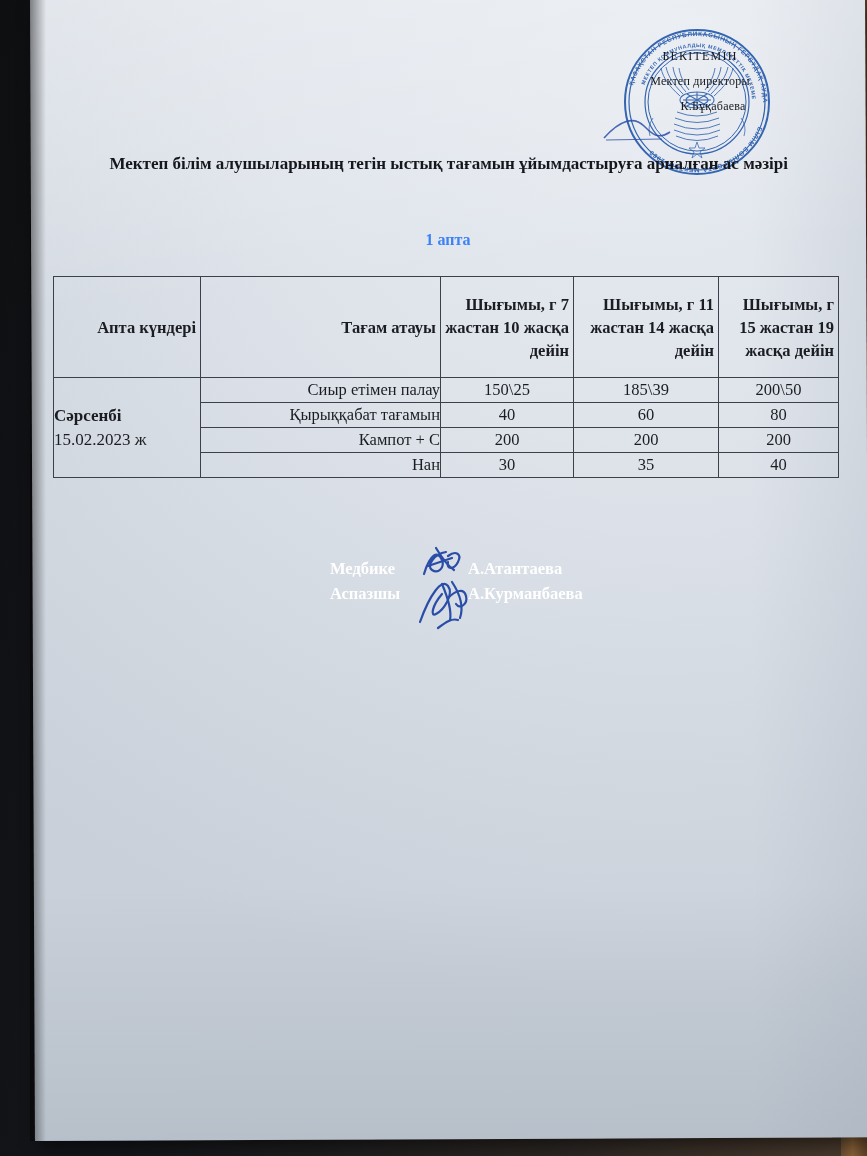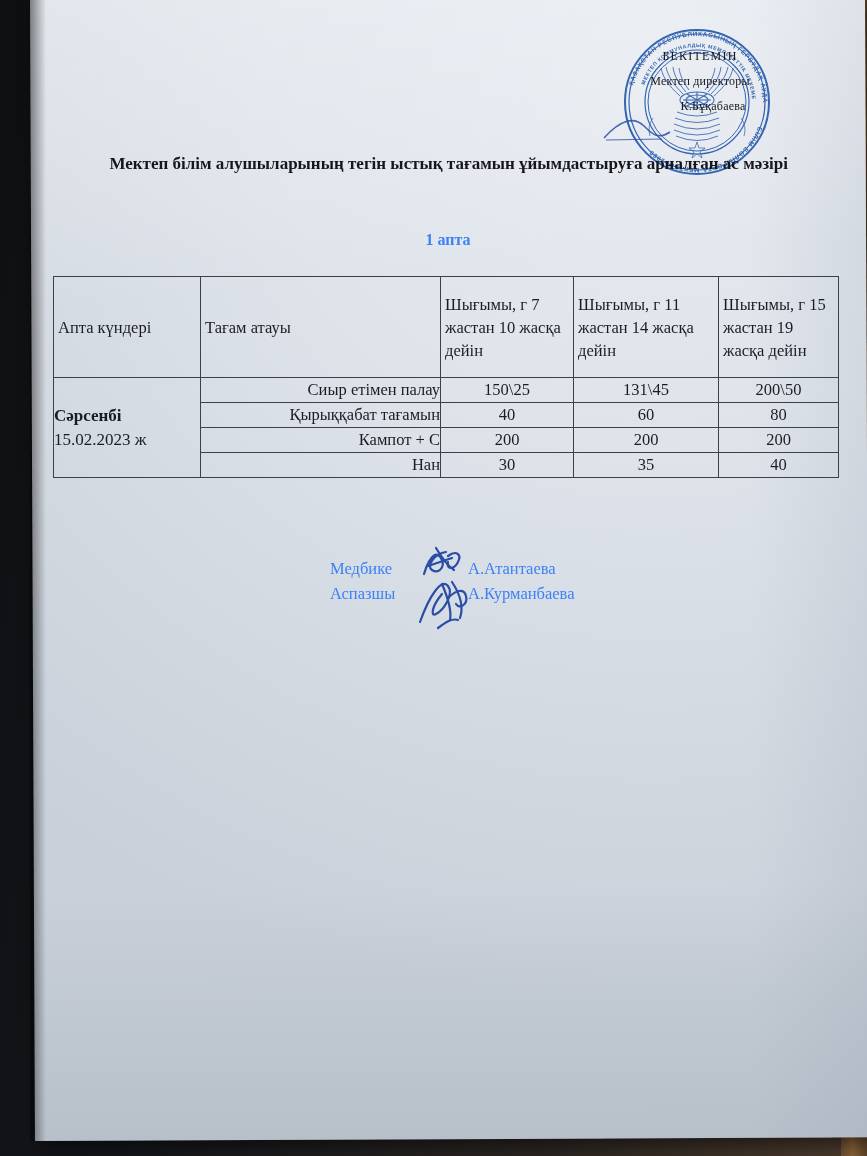--- a/index.html
+++ b/index.html
@@ -134,24 +134,24 @@
     table-layout: fixed;
     color: #1b1d22;
   }
   .menu-table td, .menu-table th {
     border: 1px solid #3c4149;
     padding: 0;
     vertical-align: middle;
   }
   .menu-table thead th {
     height: 100px;
-    font-weight: normal;
+    font-weight: bold;
     font-size: 16.5px;
     line-height: 23px;
-    text-align: left;
+    text-align: right;
     padding: 0 4px;
     margin-top: 44px;
   }
   .col-day   { width: 147px; }
   .col-dish  { width: 240px; }
   .col-a     { width: 133px; }
   .col-b     { width: 145px; }
   .col-c     { width: 120px; }
 
   .day-cell {
@@ -180,24 +180,24 @@
     height: 24px;
     font-size: 16.5px;
     margin-top: 37px;
   }
 
   
   .sign-block {
     position: absolute;
     left: 330px;
     top: 556px;
-    font-weight: normal;
+    font-weight: bold;
     font-size: 16.5px;
     line-height: 25px;
-    color: #3b82f6;
+    color: #ffffff;
     z-index: 4;
   }
   .sign-row {
     display: flex;
     align-items: baseline;
     white-space: nowrap;
   }
   .sign-role { width: 112px; display: inline-block; }
   .sign-gap  { width: 26px; display: inline-block; }
 
@@ -305,21 +305,21 @@
         </tr>
       </thead>
       <tbody>
         <tr>
           <td class="day-cell" rowspan="4">
             <span class="dow">Сәрсенбі</span>
             <span class="date">15.02.2023 ж</span>
           </td>
           <td class="dish-cell">Сиыр етімен палау</td>
           <td class="num-cell">150\25</td>
-          <td class="num-cell">131\45</td>
+          <td class="num-cell">185\39</td>
           <td class="num-cell">200\50</td>
         </tr>
         <tr>
           <td class="dish-cell">Қырыққабат тағамын</td>
           <td class="num-cell">40</td>
           <td class="num-cell">60</td>
           <td class="num-cell">80</td>
         </tr>
         <tr>
           <td class="dish-cell">Кампот + С</td>

